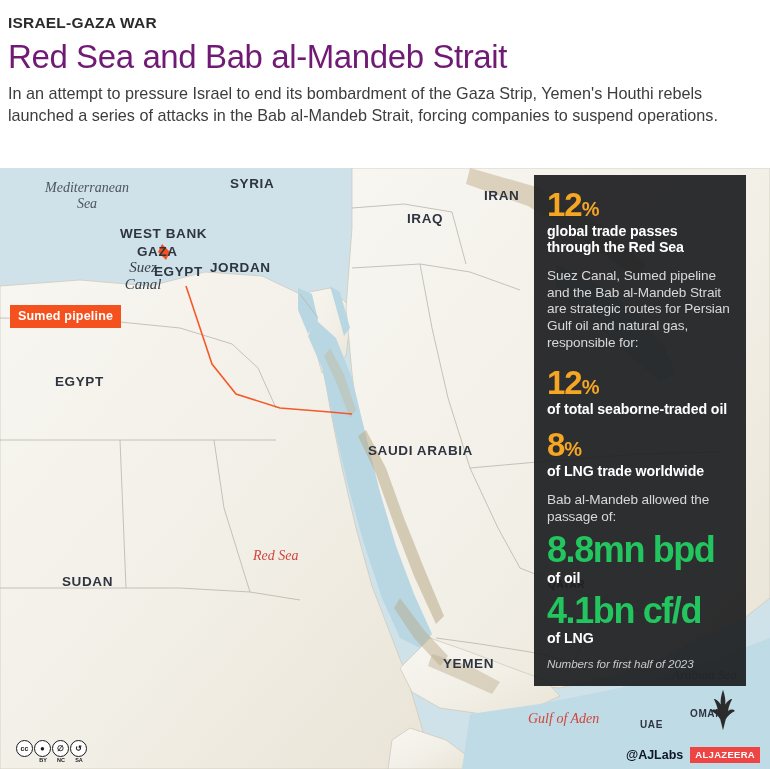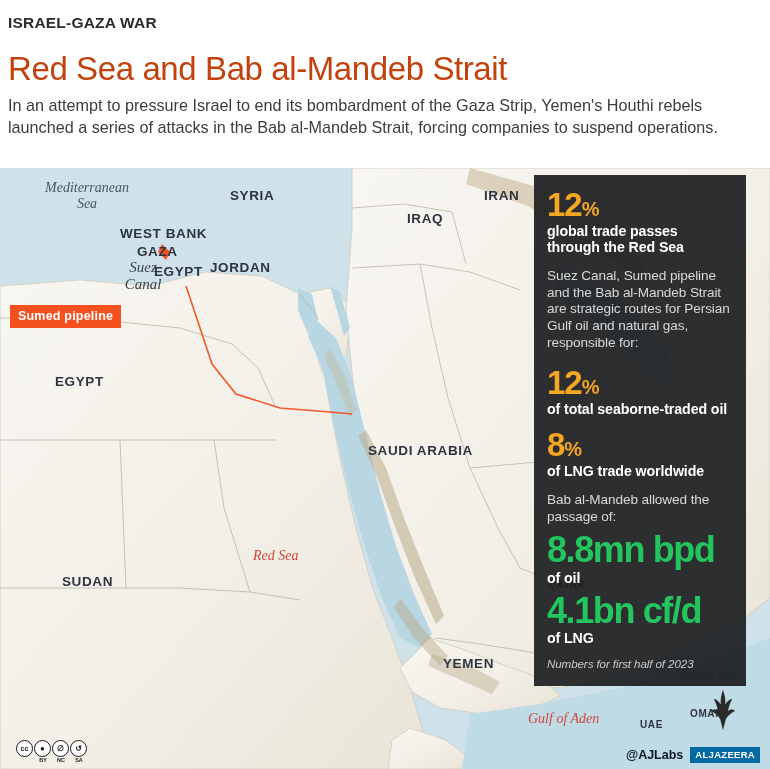--- a/index.html
+++ b/index.html
@@ -8,21 +8,21 @@
     font-family:"Liberation Sans", sans-serif;
     background:#ffffff;
     overflow:hidden;
     position:relative;
   }
   #page { position:relative; width:770px; height:769px; overflow:hidden; background:#fff; }
 
   
   #header { position:absolute; left:0; top:0; width:770px; height:127px; background:#fff; padding:14px 16px 0 8px; }
   #kicker { font-size:15.5px; font-weight:bold; letter-spacing:.2px; color:#2b2b2b; }
-  #title { font-size:33px; font-weight:400; color:#c2410c; letter-spacing:-.4px; margin-top:20px; line-height:1.05; }
+  #title { font-size:33px; font-weight:400; color:#701a75; letter-spacing:-.4px; margin-top:8px; line-height:1.05; }
   #standfirst { font-size:16.2px; color:#3d3d3d; line-height:1.38; margin-top:7px; max-width:742px; }
 
   
   #map { position:absolute; left:0; top:168px; width:770px; height:601px; overflow:hidden;
          background:#f7f5f0; }
   .layer { position:absolute; left:0; top:0; width:770px; height:601px; }
 
   
   #sea-base { background:#cfe2e9; }
 
@@ -62,21 +62,21 @@
   .ccbadge { width:17px; height:17px; border-radius:50%; border:1.6px solid #1a1a1a; background:#fff;
              display:flex; align-items:center; justify-content:center; font-size:8px; font-weight:bold;
              color:#1a1a1a; margin-right:1px; font-family:"Liberation Sans",sans-serif; }
   .cclabel { font-size:5.5px; font-weight:bold; text-align:center; color:#1a1a1a; margin-top:0px; }
   .ccwrap { display:flex; flex-direction:column; align-items:center; }
   #src-lines { line-height:1.15; }
   #src1 { font-size:10.2px; font-weight:bold; color:#1d1d1d; }
   #src2 { font-size:12.3px; font-weight:bold; color:#1d1d1d; margin-top:1px; }
   #brand { position:absolute; right:10px; bottom:6px; display:flex; align-items:center; gap:7px; }
   #ajlabs { font-size:12.5px; font-weight:bold; color:#0f172a; }
-  #ajlogo-box { background:#0369a1; color:#fff; font-size:9.5px; font-weight:bold; padding:2px 5px 3px 5px; letter-spacing:.3px; }
+  #ajlogo-box { background:#ef4444; color:#fff; font-size:9.5px; font-weight:bold; padding:2px 5px 3px 5px; letter-spacing:.3px; }
   #aj-mark { position:absolute; right:24px; bottom:36px; width:46px; height:46px; }
 </style>
 </head>
 <body>
 
 <div id="page">
 
   <div id="header">
     <div id="kicker">ISRAEL-GAZA WAR</div>
     <div id="title">Red Sea and Bab al-Mandeb Strait</div>
@@ -183,21 +183,21 @@
     </div>
 
     <div class="sea-italic" style="left:104px; top:91px; width:78px; font-size:15px; color:#36404a;">
       <span>Suez</span><br><span>Canal</span>
     </div>
 
     <div class="sea-red" style="left:253px; top:380px; font-size:14px;">Red Sea</div>
     <div class="sea-red" style="left:528px; top:543px; font-size:14px;">Gulf of Aden</div>
     <div class="sea-italic" style="left:672px; top:500px; font-size:13px; color:#6b7680;">Arabian Sea</div>
 
-    <div class="mlabel country" style="left:230px; top:20px;">SYRIA</div>
+    <div class="mlabel country" style="left:230px; top:8px;">SYRIA</div>
     <div class="mlabel country" style="left:375px; top:43px;padding-left:32px;">IRAQ</div>
     <div class="mlabel country" style="left:484px; top:20px;">IRAN</div>
     <div class="mlabel country" style="left:120px; top:58px;">WEST BANK</div>
     <div class="mlabel country" style="left:137px; top:76px;">GAZA</div>
     <div class="mlabel country" style="left:154px; top:96px;">EGYPT</div>
     <div class="mlabel country" style="left:210px; top:92px;">JORDAN</div>
     <div class="mlabel country" style="left:55px;  top:206px;">EGYPT</div>
     <div class="mlabel country" style="left:368px; top:275px;">SAUDI ARABIA</div>
     <div class="mlabel country" style="left:62px;  top:406px;">SUDAN</div>
     <div class="mlabel country" style="left:443px; top:488px;">YEMEN</div>

